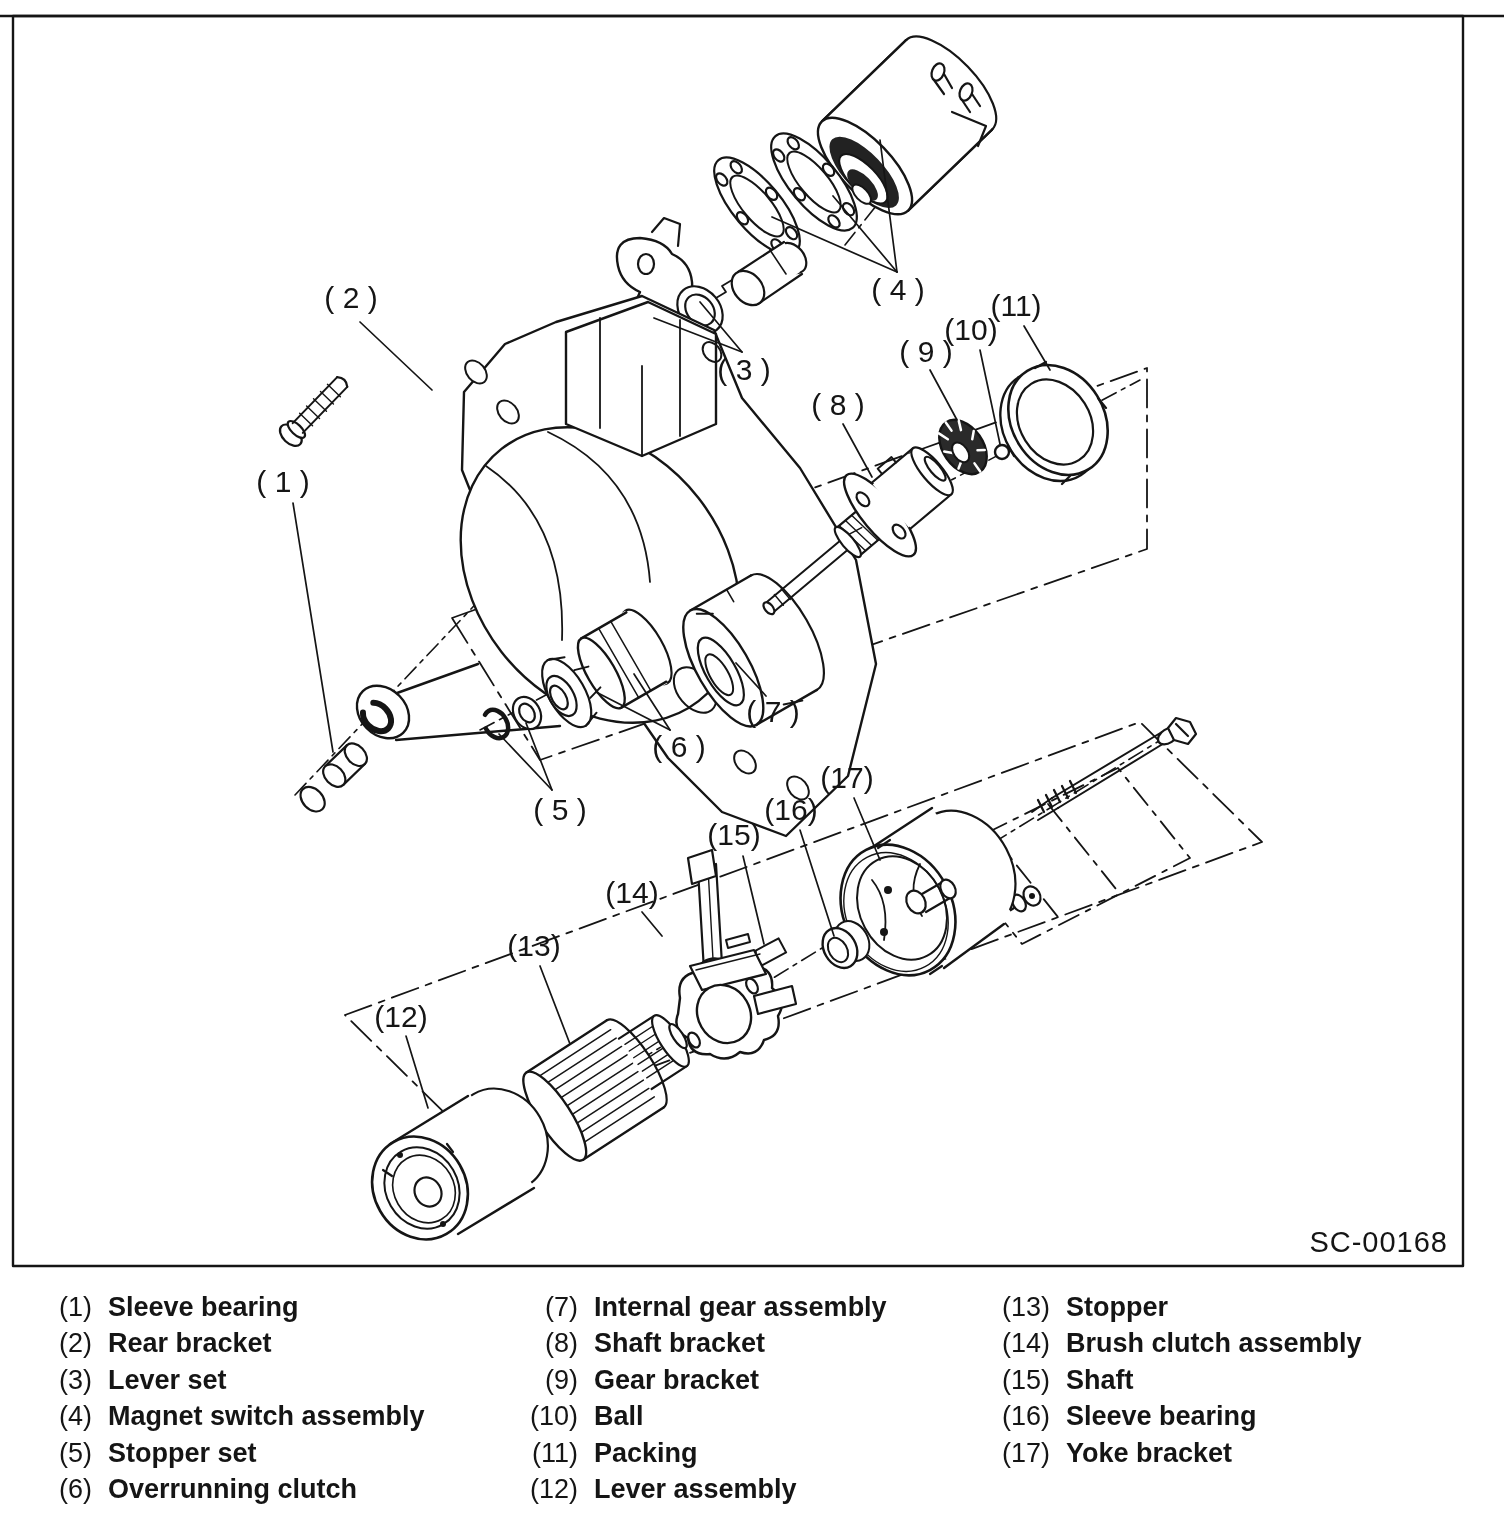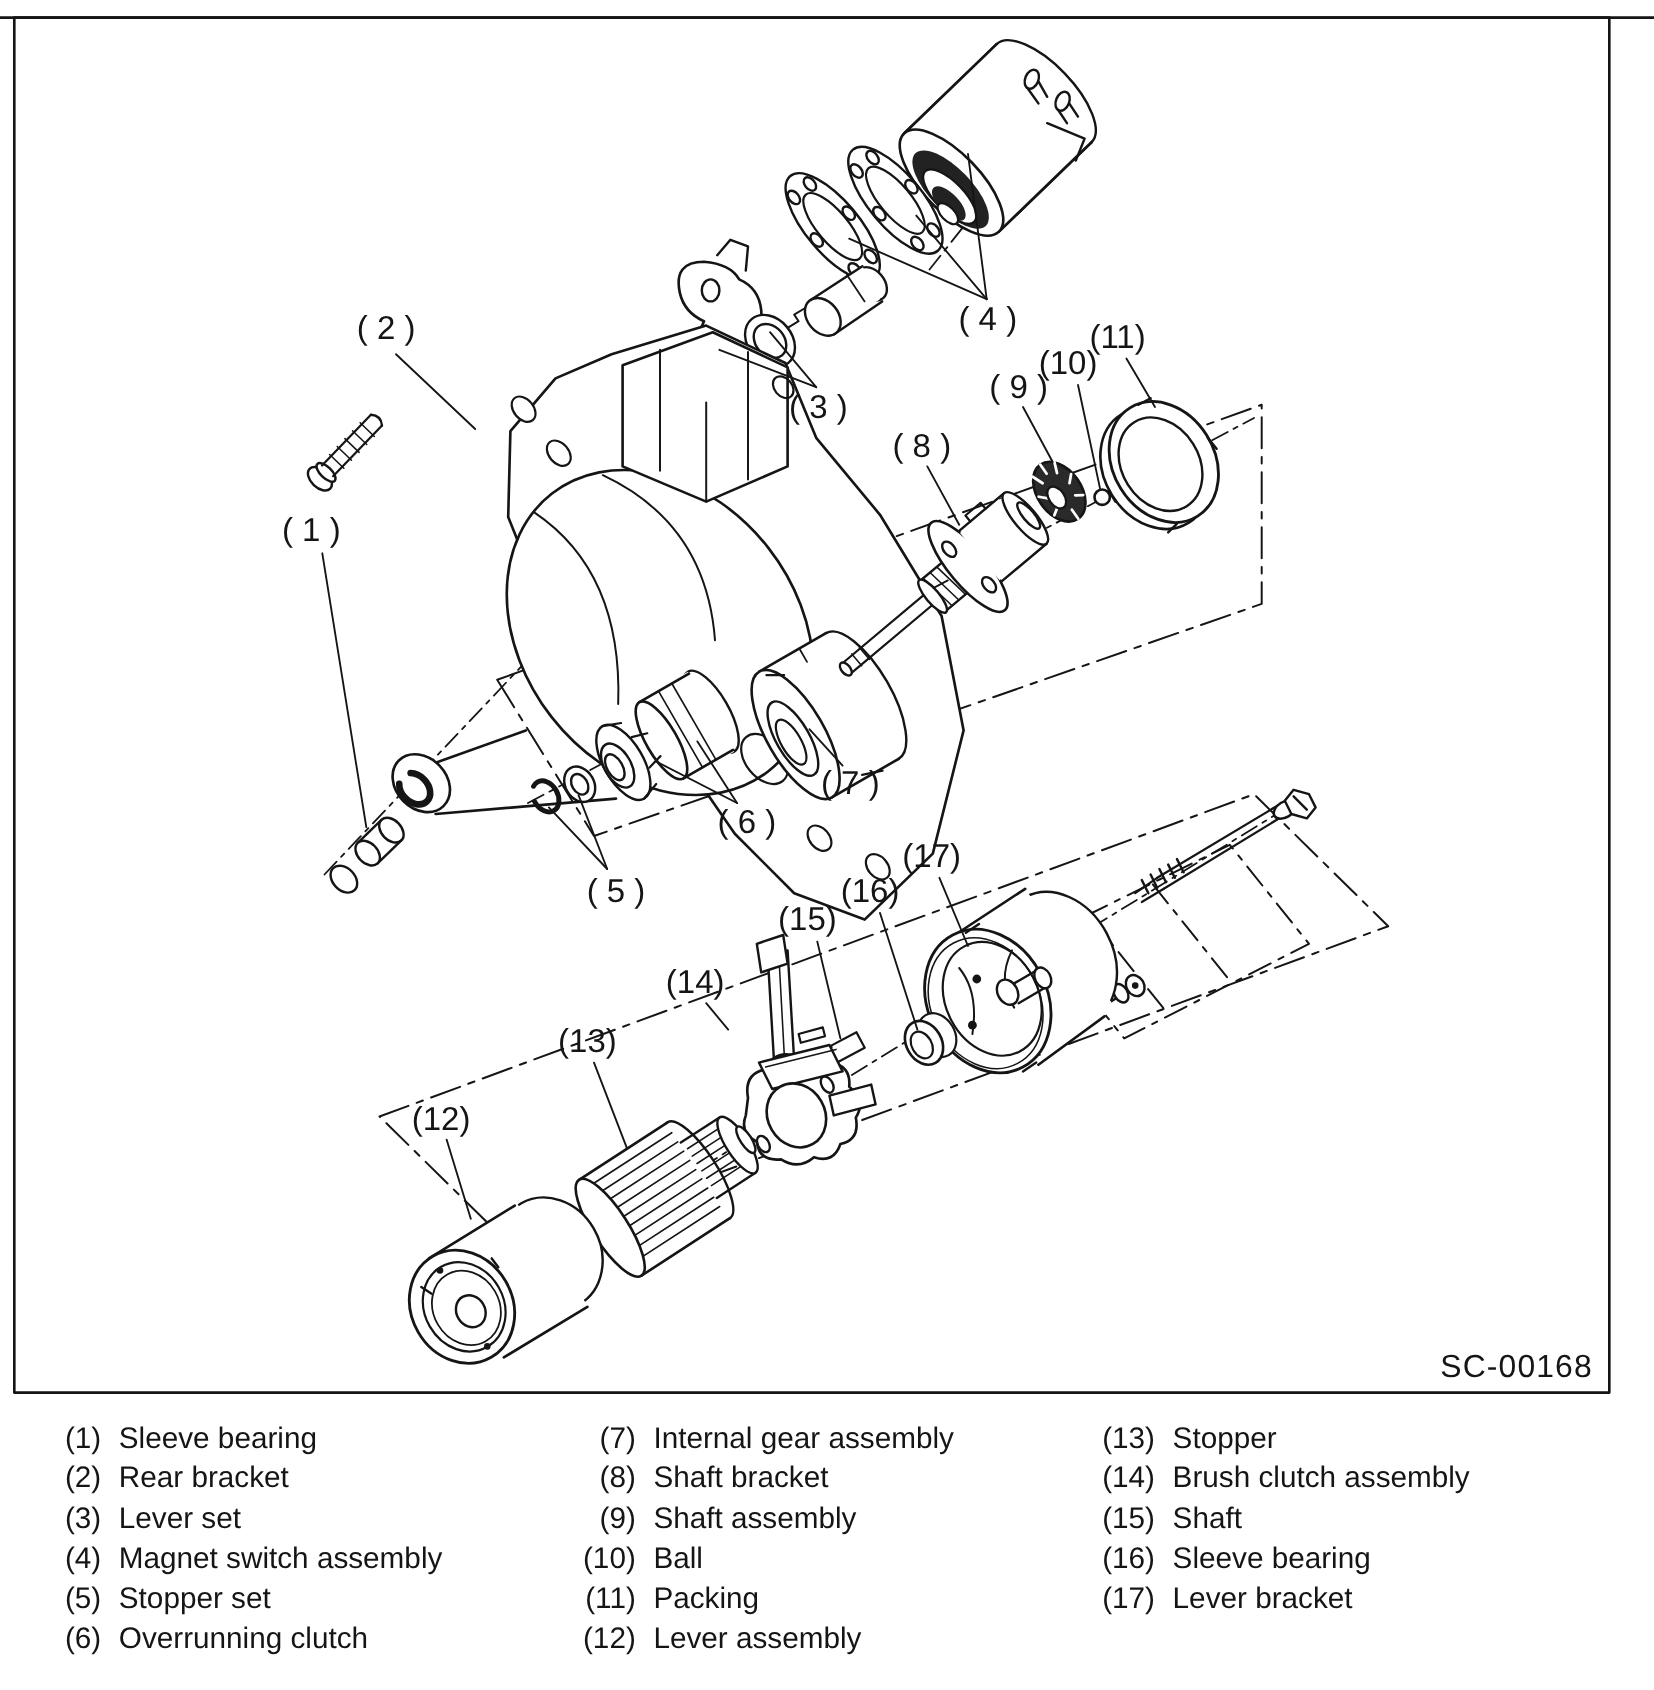--- a/index.html
+++ b/index.html
@@ -7,21 +7,21 @@
         font-family:"Liberation Sans", sans-serif;color:#151515;}
   #diagram-svg{position:absolute;left:0;top:0;}
   svg text{font-family:"Liberation Sans", sans-serif;fill:#151515;}
   .callout{font-size:30px;text-anchor:middle;}
   .figcode{font-size:29px;letter-spacing:1px;}
   
   #legend{position:absolute;left:0;top:1292px;width:1504px;}
   .leg-col{position:absolute;top:0;}
   .leg-row{display:flex;align-items:baseline;height:36.4px;font-size:27px;}
   .leg-num{display:inline-block;text-align:right;flex:0 0 auto;}
-  .leg-label{margin-left:16px;white-space:nowrap;}
+  .leg-label{margin-left:16px;white-space:nowrap;font-weight:bold;}
   #leg-col-1{left:46px;}  #leg-col-1 .leg-num{width:46px;}
   #leg-col-2{left:506px;} #leg-col-2 .leg-num{width:72px;}
   #leg-col-3{left:994px;} #leg-col-3 .leg-num{width:56px;}
 </style>
 </head>
 <body>
 
 <div id="page">
 
 <svg id="diagram-svg" width="1504" height="1286" viewBox="0 0 1504 1286">
@@ -450,21 +450,21 @@
     <div class="leg-row">
           <span class="leg-num">(7)</span>
           <span class="leg-label">Internal gear assembly</span>
         </div>
     <div class="leg-row">
           <span class="leg-num">(8)</span>
           <span class="leg-label">Shaft bracket</span>
         </div>
     <div class="leg-row">
           <span class="leg-num">(9)</span>
-          <span class="leg-label">Shaft assembly</span>
+          <span class="leg-label">Gear bracket</span>
         </div>
     <div class="leg-row">
           <span class="leg-num">(10)</span>
           <span class="leg-label">Ball</span>
         </div>
     <div class="leg-row">
           <span class="leg-num">(11)</span>
           <span class="leg-label">Packing</span>
         </div>
     <div class="leg-row">
@@ -484,18 +484,18 @@
     <div class="leg-row">
           <span class="leg-num">(15)</span>
           <span class="leg-label">Shaft</span>
         </div>
     <div class="leg-row">
           <span class="leg-num">(16)</span>
           <span class="leg-label">Sleeve bearing</span>
         </div>
     <div class="leg-row">
           <span class="leg-num">(17)</span>
-          <span class="leg-label">Lever bracket</span>
+          <span class="leg-label">Yoke bracket</span>
         </div>
   </div>
 </div>
 
 </div>
 
 </body></html>

